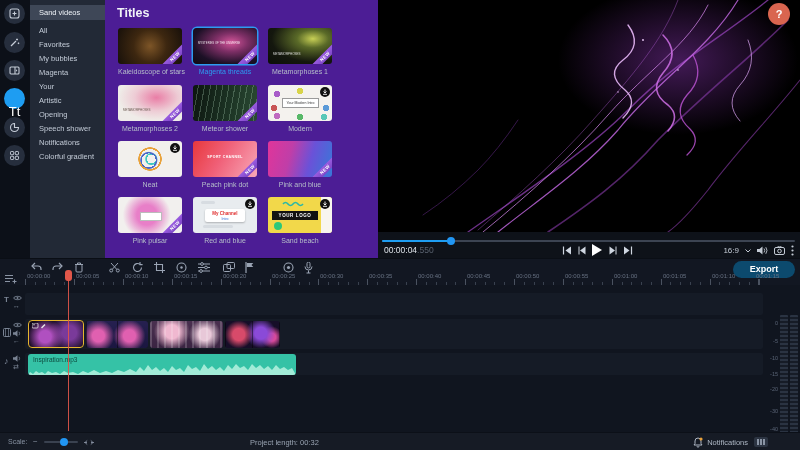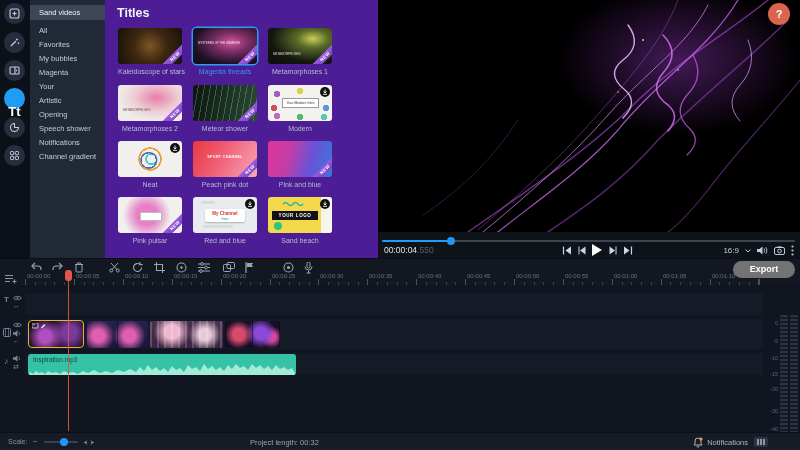--- a/index.html
+++ b/index.html
@@ -7,21 +7,21 @@
        font-family:"Liberation Sans",sans-serif;overflow:hidden;color:#c6cdd8;
        -webkit-font-smoothing:antialiased;}
   .abs{position:absolute;}
   svg{display:block;}
 
   
   #rail{position:absolute;left:0;top:0;width:30px;height:258px;background:#0c1018;}
   .rail-btn{position:absolute;left:4px;width:21px;height:21px;border-radius:50%;
             background:#262e3d;display:flex;align-items:center;justify-content:center;}
   .rail-btn.active{background:#1e9df2;}
-  .rail-tt{font-size:13px;font-weight:bold;color:#fff;margin-top:25px;}
+  .rail-tt{font-size:13px;font-weight:normal;color:#fff;margin-top:25px;}
 
   
   #cats{position:absolute;left:30px;top:0;width:75px;height:258px;background:#222936;}
   .cat{position:absolute;left:0;width:75px;height:14px;line-height:14px;padding-left:9px;
        font-size:7.5px;color:#c3cbd7;box-sizing:border-box;white-space:nowrap;overflow:hidden;}
   .cat.sel{background:#3e4757;color:#eef2f7;height:15px;line-height:15px;}
 
   
   #titles{position:absolute;left:105px;top:0;width:273px;height:258px;background:#4c1d95;}
   #titles-hdr{position:absolute;left:12px;top:6px;font-size:12.5px;font-weight:bold;color:#f0f3f7;}
@@ -83,21 +83,21 @@
   .pv-btn{position:absolute;top:14px;}
   #pv-right{position:absolute;right:6px;top:13px;display:flex;align-items:center;gap:6px;}
   #aspect{font-size:8px;color:#c3cad4;}
   #help-btn{position:absolute;left:390px;top:3px;width:22px;height:22px;border-radius:50%;
             background:#d9654f;color:#fff;font-weight:bold;font-size:11px;text-align:center;line-height:22px;}
 
   
   #timeline{position:absolute;left:0;top:258px;width:800px;height:192px;background:#121722;border-top:1px solid #0a0e15;box-sizing:border-box;}
   .tb-icon{position:absolute;top:3px;}
   #export-btn{position:absolute;left:733px;top:2px;width:62px;height:17px;border-radius:8.5px;
-              background:#737373;color:#fff;font-size:9px;font-weight:bold;text-align:center;line-height:17px;}
+              background:#0c4a6e;color:#fff;font-size:9px;font-weight:bold;text-align:center;line-height:17px;}
   #ruler{position:absolute;left:0;top:14px;width:763px;height:12px;}
   #ruler-minor{position:absolute;left:25px;right:0;bottom:0;height:3px;
                background:repeating-linear-gradient(90deg,#39414f 0 1px,rgba(0,0,0,0) 1px 9.78px);}
   #ruler-major{position:absolute;left:25px;right:0;bottom:0;height:6px;
                background:repeating-linear-gradient(90deg,#4a5260 0 1px,rgba(0,0,0,0) 1px 48.9px);}
   .rl{position:absolute;top:0;font-size:6px;color:#677182;white-space:nowrap;}
   #tracks{position:absolute;left:0;top:26px;width:800px;height:148px;background:#10151f;}
   .track-row{position:absolute;left:25px;width:738px;background:#151b26;border-radius:2px;}
   .th-glyph{position:absolute;color:#7a8494;}
   .clip{position:absolute;border-radius:3px;overflow:hidden;}
@@ -197,21 +197,21 @@
     <div class="cat sel" style="top:5px">Sand videos</div>
     <div class="cat" style="top:24px">All</div>
     <div class="cat" style="top:38px">Favorites</div>
     <div class="cat" style="top:52px">My bubbles</div>
     <div class="cat" style="top:66px">Magenta</div>
     <div class="cat" style="top:80px">Your</div>
     <div class="cat" style="top:94px">Artistic</div>
     <div class="cat" style="top:108px">Opening</div>
     <div class="cat" style="top:122px">Speech shower</div>
     <div class="cat" style="top:136px">Notifications</div>
-    <div class="cat" style="top:150px">Channel gradient</div>
+    <div class="cat" style="top:150px">Colorful gradient</div>
   </div>
 
   <div id="titles">
     <div id="titles-hdr">Titles</div>
 
     <div class="tile" style="left:13px;top:28px">
       <div class="thumb art-kaleido">
         <span class="ribbon">NEW</span>
       </div>
       <div class="tlabel">Kaleidoscope of stars</div>

